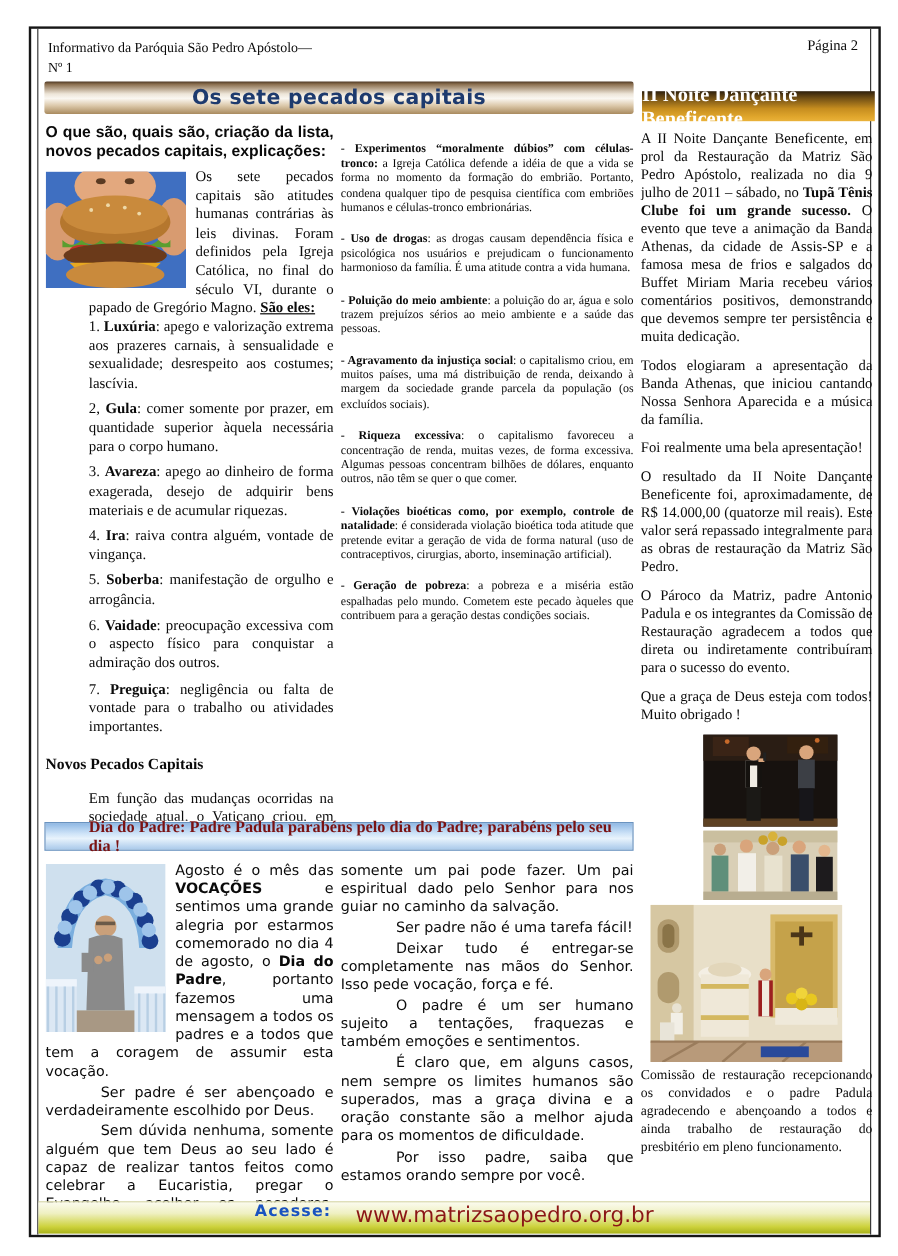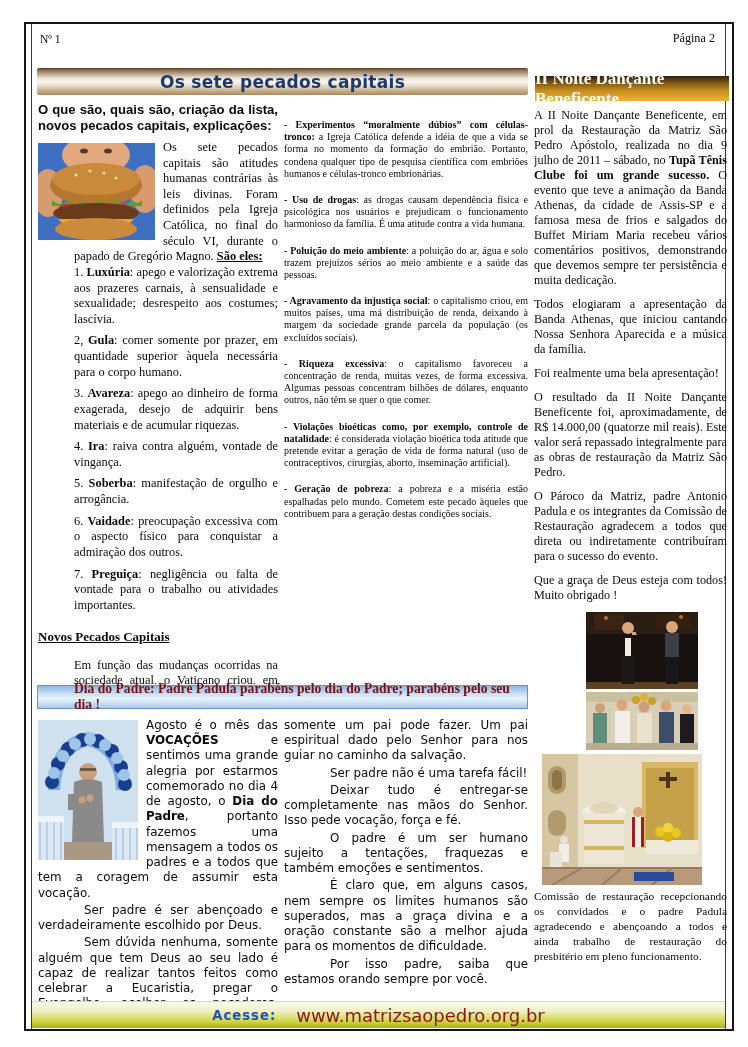--- a/index.html
+++ b/index.html
@@ -32,21 +32,21 @@
   .dance-header-text { font-weight:bold; font-size:17px; color:#ffffff; }
 
   .col { position:absolute; overflow:hidden; text-align:justify; }
   .col-left  { left:12px;  top:78px; width:240px; height:582px; font-size:12.4px; line-height:1.26; }
   .col-mid   { left:258px; top:84px; width:244px; height:576px; font-size:10px; line-height:1.22;margin-top:11px; }
   .col-right { left:508px; top:84px; width:193px; height:896px; font-size:12.2px; line-height:1.23; }
 
   .intro-heading { font-family:"Liberation Sans",sans-serif; font-weight:bold; font-size:13.1px; line-height:1.26; margin:0 0 5px; }
   .col-left p { margin:0 0 6px;padding-left:36px; }
   .bu { font-weight:bold; text-decoration:underline; }
-  .new-sins-h { font-weight:bold; font-size:13px; margin:16px 0 12px; text-align:left;text-decoration:underline; }
+  .new-sins-h { font-weight:bold; font-size:13px; margin:16px 0 12px; text-align:left; }
   .mitem { margin:0 0 14px; }
   .col-right p { margin:0 0 9px; }
 
   .photo { display:block; border:0; }
   .ph-burger { float:left; margin:3px 8px 2px 0; }
   .ph-priest { float:left; margin:2px 8px 2px 0; }
   .ph-stage  { margin:2px 0 3px 52px; }
   .ph-group  { margin:0 0 4px 52px; }
   .ph-church { margin:0 0 4px 8px; }
   .caption { font-size:11.4px; line-height:1.32; text-align:justify; margin:0; }
@@ -64,33 +64,34 @@
   .father-left  { left:12px; width:240px; }
   .father-right { left:258px; width:244px; }
   .father-col p { margin:0 0 2px; }
   .bi { font-weight:bold; }
   .ind { text-indent:46px; }
 
   .footer-bar {
     position:absolute; left:6px; right:7px; bottom:1px; height:26px;
     background:linear-gradient(180deg,#fbfbee 0%,#eff0c2 35%,#cdd23c 78%,#a8b11a 100%);
     border-top:1px solid #d8d8a8;
-    display:flex; align-items:center; justify-content:center; gap:20px;
+    display:flex; align-items:flex-start; justify-content:center; gap:20px;
   }
   .footer-label { font-family:"DejaVu Sans",sans-serif; font-weight:bold; font-size:13.2px; color:#1a53c0; letter-spacing:1px; }
   .footer-url { font-family:"DejaVu Sans",sans-serif; font-weight:normal; font-size:18px; color:#8b1616; text-decoration:none; }
 </style>
 </head>
 <body>
 
 <div class="page">
   <div class="vline l"></div>
   <div class="vline r"></div>
 
   <div class="header-block">
+    <div>Informativo da Paróquia São Pedro Apóstolo—</div>
     <div>Nº 1</div>
   </div>
   <div class="pagenum">Página 2</div>
 
   <div class="main-title-bar">
     <span class="main-title-text">Os sete pecados capitais</span>
   </div>
 
   <div class="dance-header-bar">
     <span class="dance-header-text">II Noite Dançante Beneficente</span>

